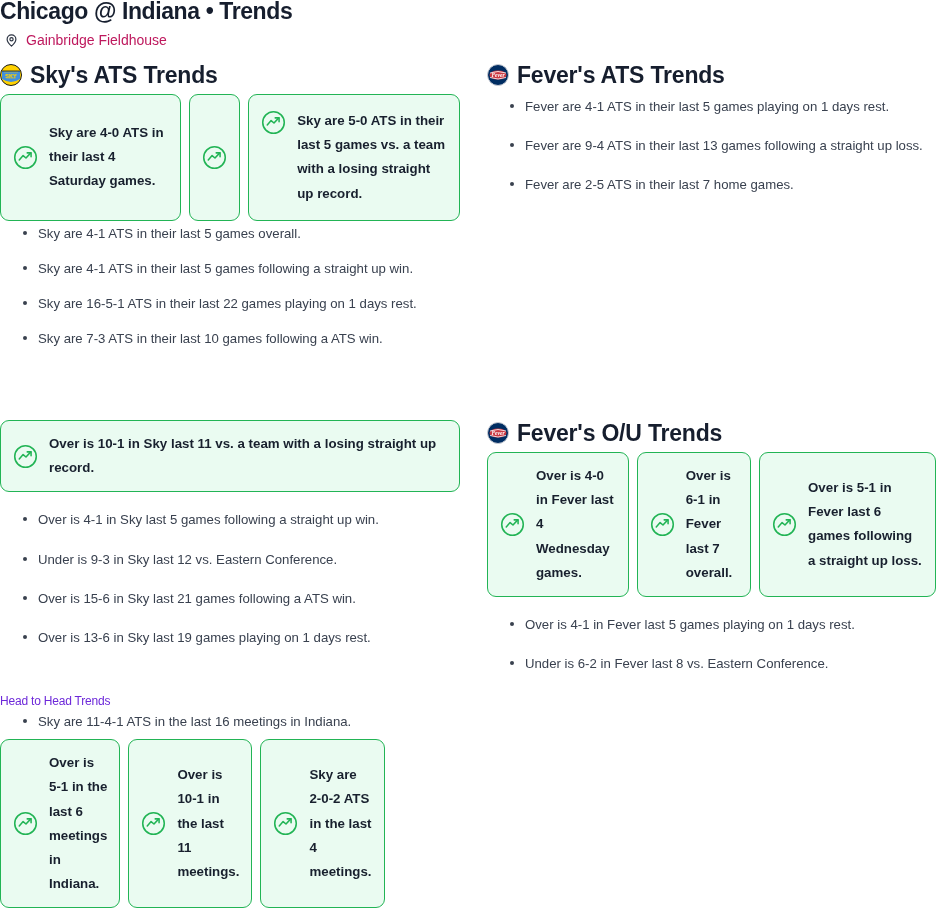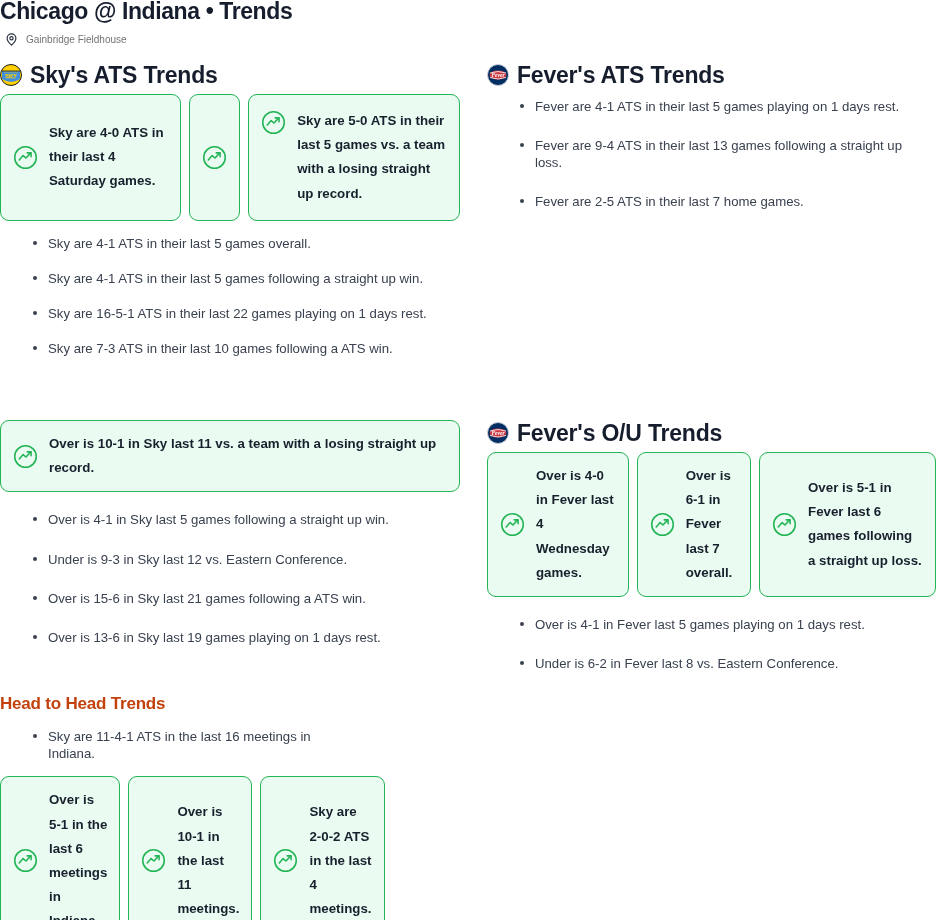--- a/index.html
+++ b/index.html
@@ -16,21 +16,21 @@
   
   .page-title {
     position: absolute; left: 0; top: -2px;
     font-size: 23px; font-weight: bold; letter-spacing: -0.4px;
     color: #161e2e; white-space: nowrap;
   }
   .venue-row {
     position: absolute; left: 4px; top: 32px;
     display: flex; align-items: center; gap: 7px;
   }
-  .venue-text { font-size: 10px; color: #737373; }
+  .venue-text { font-size: 14px; color: #be185d; }
   .pin-icon { display: block; width: 15px; height: 15px; }
 
   
   .col-left  { position: absolute; left: 0px;   width: 460px; }
   .col-right { position: absolute; left: 487px; width: 449px; }
 
   .sec-ats   { top: 62px; }
   .sec-ou    { top: 420px; }
 
   .section-head {
@@ -55,21 +55,21 @@
     min-height: 42px;
   }
   .trend-card.tall { padding-top: 14px; padding-bottom: 14px; }
   .trend-text {
     font-size: 13.3px; font-weight: bold; color: #18202e; line-height: 1.82;
   }
   .trend-icon { flex: 0 0 25px; width: 25px; height: 25px; display: block; }
 
   
   ul.bullets {
-    list-style: none; margin: 14px; padding: 0;
+    list-style: none; margin: 4px; padding: 0;
   }
   ul.bullets li {
     position: relative;
     padding-left: 34px;
     font-size: 13.2px;
     color: #39414f;
     line-height: 1.3;
     margin: 0 0 18px 0;
   }
   ul.bullets li:before {
@@ -77,21 +77,21 @@
     position: absolute; left: 19px; top: 6px;
     width: 4px; height: 4px; border-radius: 50%;
     background: #39414f;
   }
   .after-card { margin-top: 18px; }
   .ats-bullets { margin-top: 20px; }
 
   
   .h2h { position: absolute; left: 0; top: 694px; width: 360px; }
   .h2h-title {
-    font-size: 17px; font-weight: bold; color: #c2410c;
+    font-size: 12px; font-weight: normal; color: #6d28d9;
     margin: 0 0 5px 0; letter-spacing: -0.2px;
   }
   .h2h .trend-card { width: 286px; }
   .h2h .card-list { gap: 8px; margin-top: 9px; }
   .h2h ul.bullets li { margin-bottom: 0; }
 </style>
 </head>
 <body>
 
 <div class="page">

